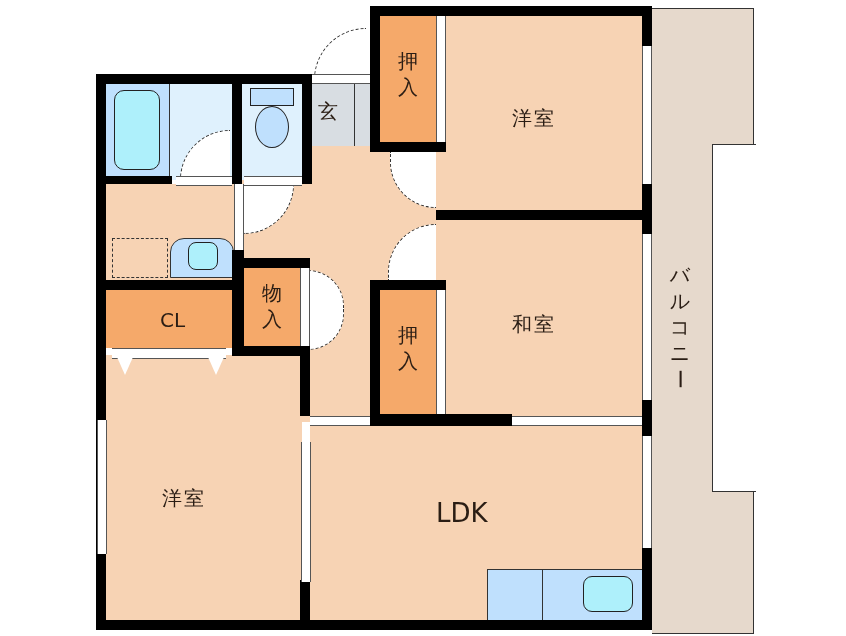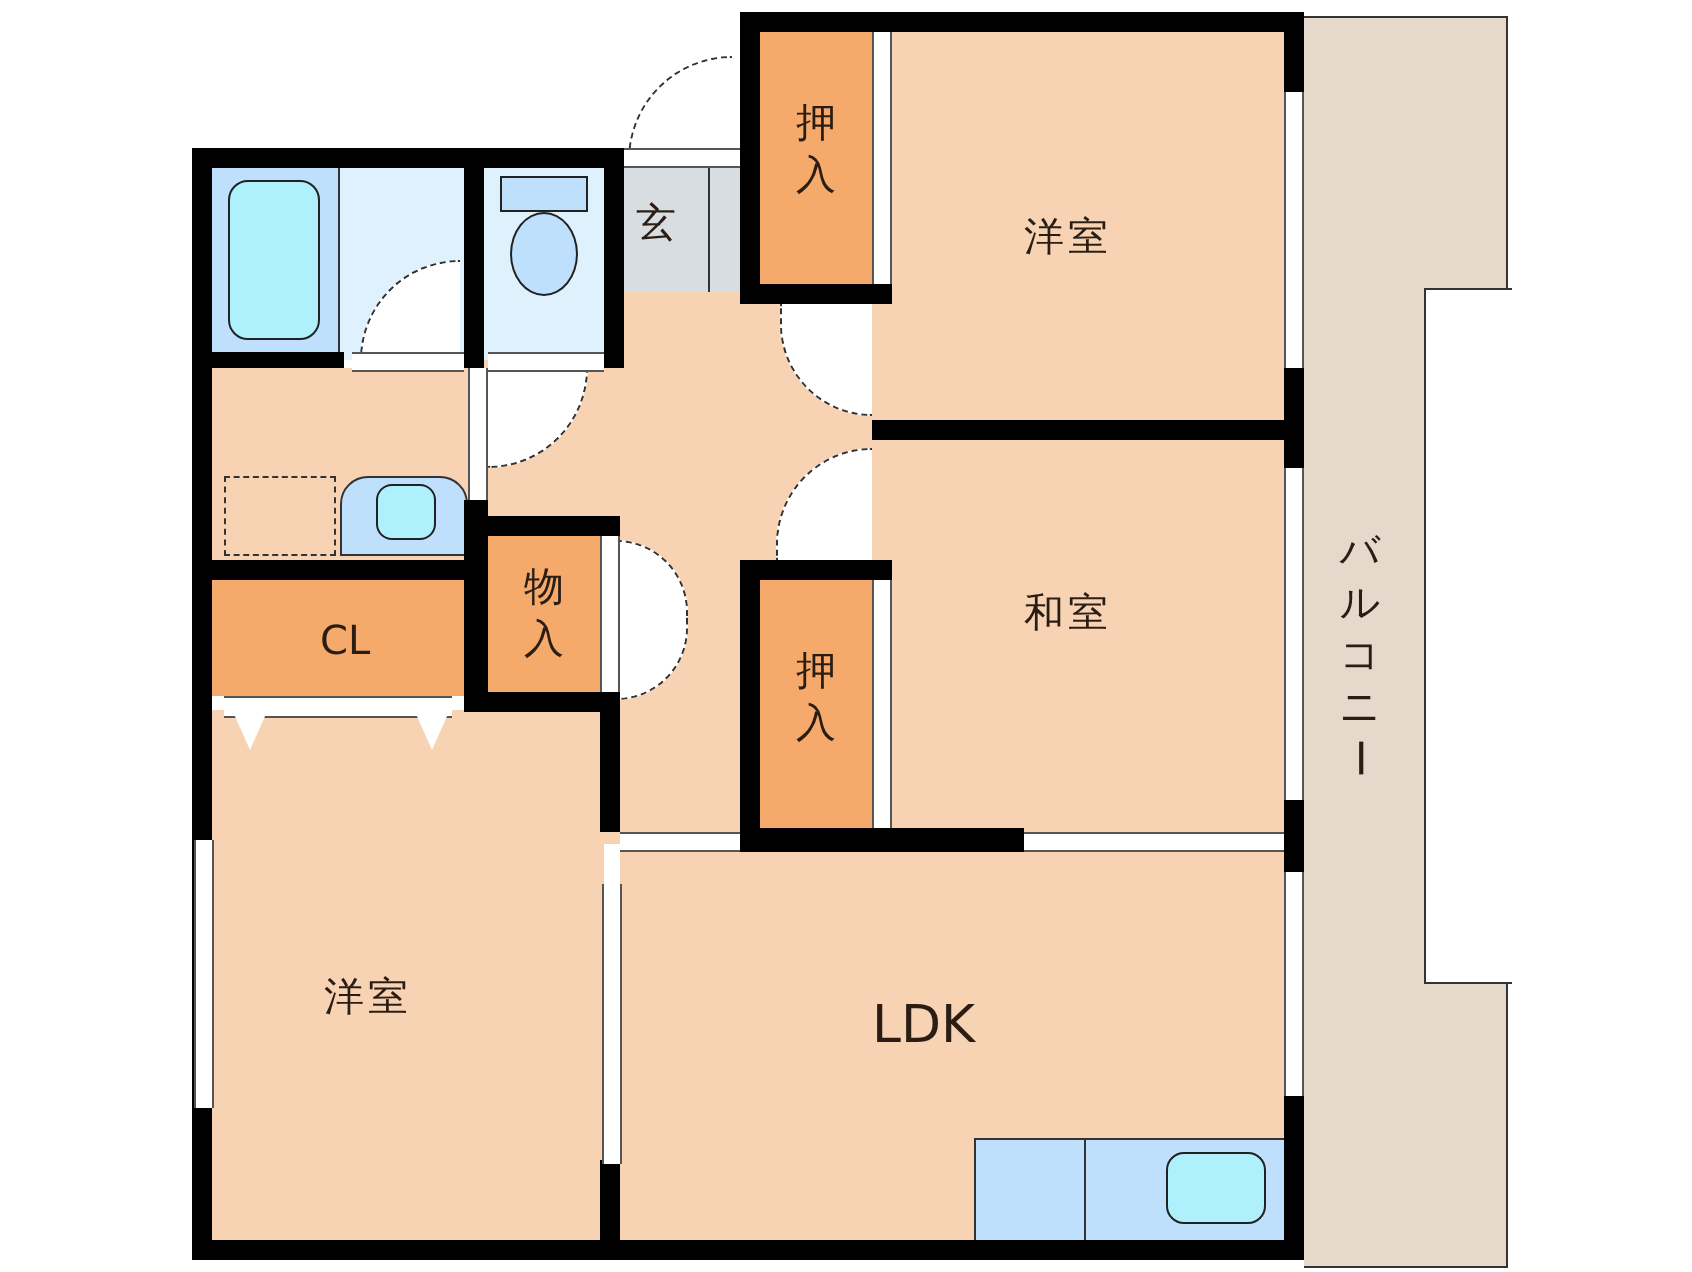--- a/index.html
+++ b/index.html
@@ -27,21 +27,21 @@
     <div>ル</div>
     <div>コ</div>
     <div>ニ</div>
     <div style="transform:rotate(90deg);">ー</div>
   </div>
 
   <div class="room" style="left:440px;top:16px;width:204px;height:196px;"></div>
   <div class="label" style="left:512px;top:108px;">洋室</div>
 
   <div class="room" style="left:440px;top:220px;width:204px;height:196px;"></div>
-  <div class="label" style="left:512px;top:296px;text-align:center;">和室</div>
+  <div class="label" style="left:512px;top:314px;text-align:center;">和室</div>
 
   <div class="room" style="left:240px;top:146px;width:200px;height:276px;"></div>
   <div class="room" style="left:300px;top:260px;width:76px;height:160px;"></div>
 
   <div class="room" style="left:104px;top:184px;width:136px;height:96px;"></div>
 
   <div class="room" style="left:310px;top:424px;width:334px;height:196px;"></div>
   <div class="label" style="left:436px;top:500px;font-size:26px;letter-spacing:0;">LDK</div>
 
   <div class="abs" style="left:487px;top:569px;width:157px;height:52px;background:#bfe0fd;border:1px solid #333;"></div>

